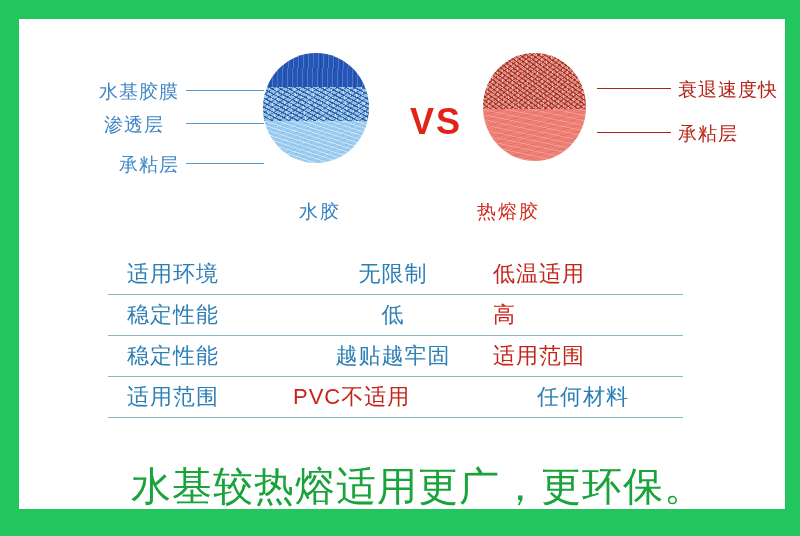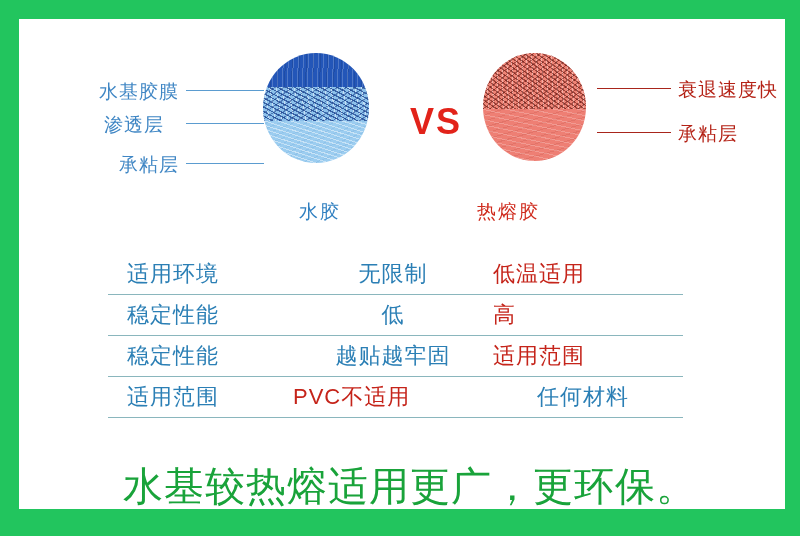--- a/index.html
+++ b/index.html
@@ -95,21 +95,21 @@
     border-bottom:1.6px solid #8ab6bd;
   }
   .trow:last-child{border-bottom:1.6px solid #8ab6bd;}
   .cell{font-size:22px;letter-spacing:1px;white-space:nowrap;}
   .c-attr{width:185px;color:#2b7fb5;padding-left:19px;box-sizing:border-box;text-align:left;}
   .c-water{width:200px;color:#2b7fb5;text-align:center;}
   .c-hot{width:190px;color:#c5241a;text-align:left;}
 
   
   #slogan{
-    position:absolute;left:8px;top:440px;width:766px;text-align:center;
+    position:absolute;left:16px;top:440px;width:766px;text-align:center;
     color:#19a33a;font-size:40px;letter-spacing:1px;white-space:nowrap;
   }
 </style>
 </head>
 <body>
 
 <div id="poster">
   <div id="canvas">
 
     <div class="circle" id="blue-circle">

